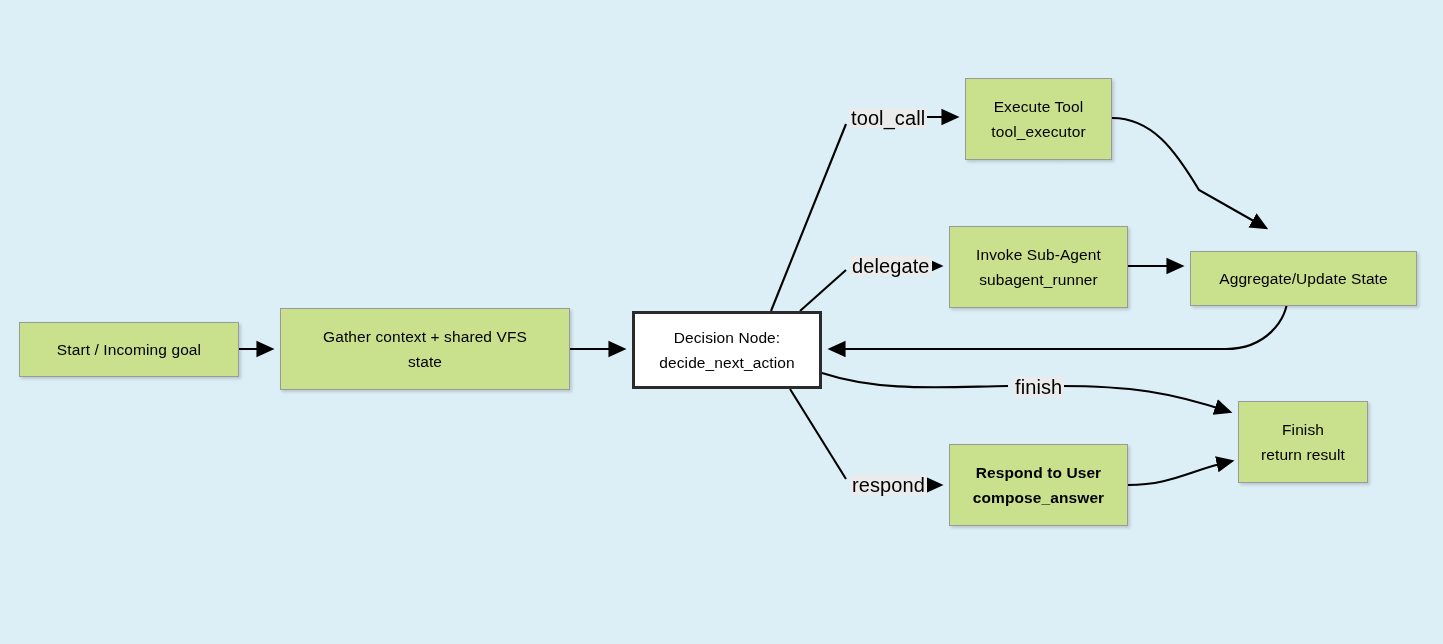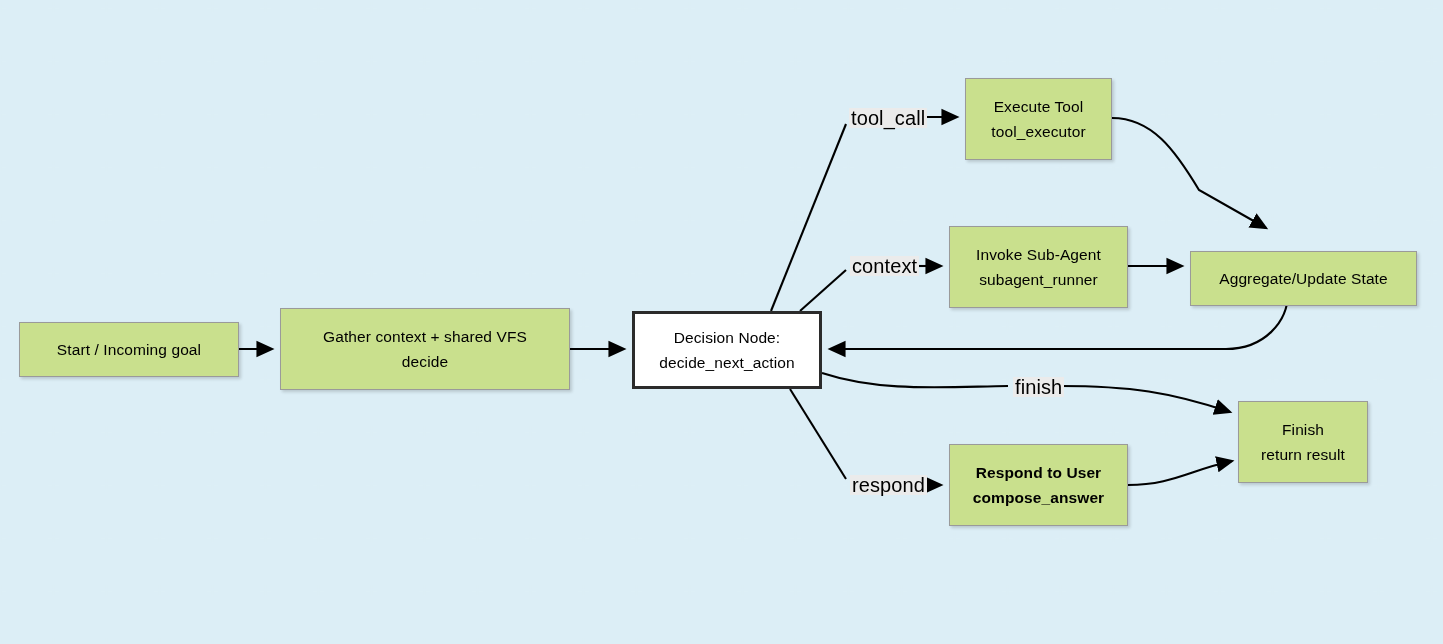--- a/index.html
+++ b/index.html
@@ -145,21 +145,21 @@
       <path d="M1128,485 C1172,485 1190,470 1232,461"></path>
     </g>
   </svg>
 
   <div class="node green" style="left:19px; top:322px; width:220px; height:55px;">
     <span class="line">Start / Incoming goal</span>
   </div>
 
   <div class="node green" style="left:280px; top:308px; width:290px; height:82px;">
     <span class="line">Gather context + shared VFS</span>
-    <span class="line">decide</span>
+    <span class="line">state</span>
   </div>
 
   <div class="node white" style="left:632px; top:311px; width:190px; height:78px;">
     <span class="line">Decision Node:</span>
     <span class="line">decide_next_action</span>
   </div>
 
   <div class="node green" style="left:965px; top:78px; width:147px; height:82px;">
     <span class="line">Execute Tool</span>
     <span class="line">tool_executor</span>
@@ -178,17 +178,17 @@
     <span class="line">Respond to User</span>
     <span class="line">compose_answer</span>
   </div>
 
   <div class="node green" style="left:1238px; top:401px; width:130px; height:82px;">
     <span class="line">Finish</span>
     <span class="line">return result</span>
   </div>
 
   <div class="edge-label" style="left:849px; top:108px;">tool_call</div>
-  <div class="edge-label" style="left:850px; top:256px;">context</div>
+  <div class="edge-label" style="left:850px; top:256px;">delegate</div>
   <div class="edge-label" style="left:1013px; top:377px;">finish</div>
   <div class="edge-label" style="left:850px; top:475px;">respond</div>
 
 </div>
 
 </body></html>

